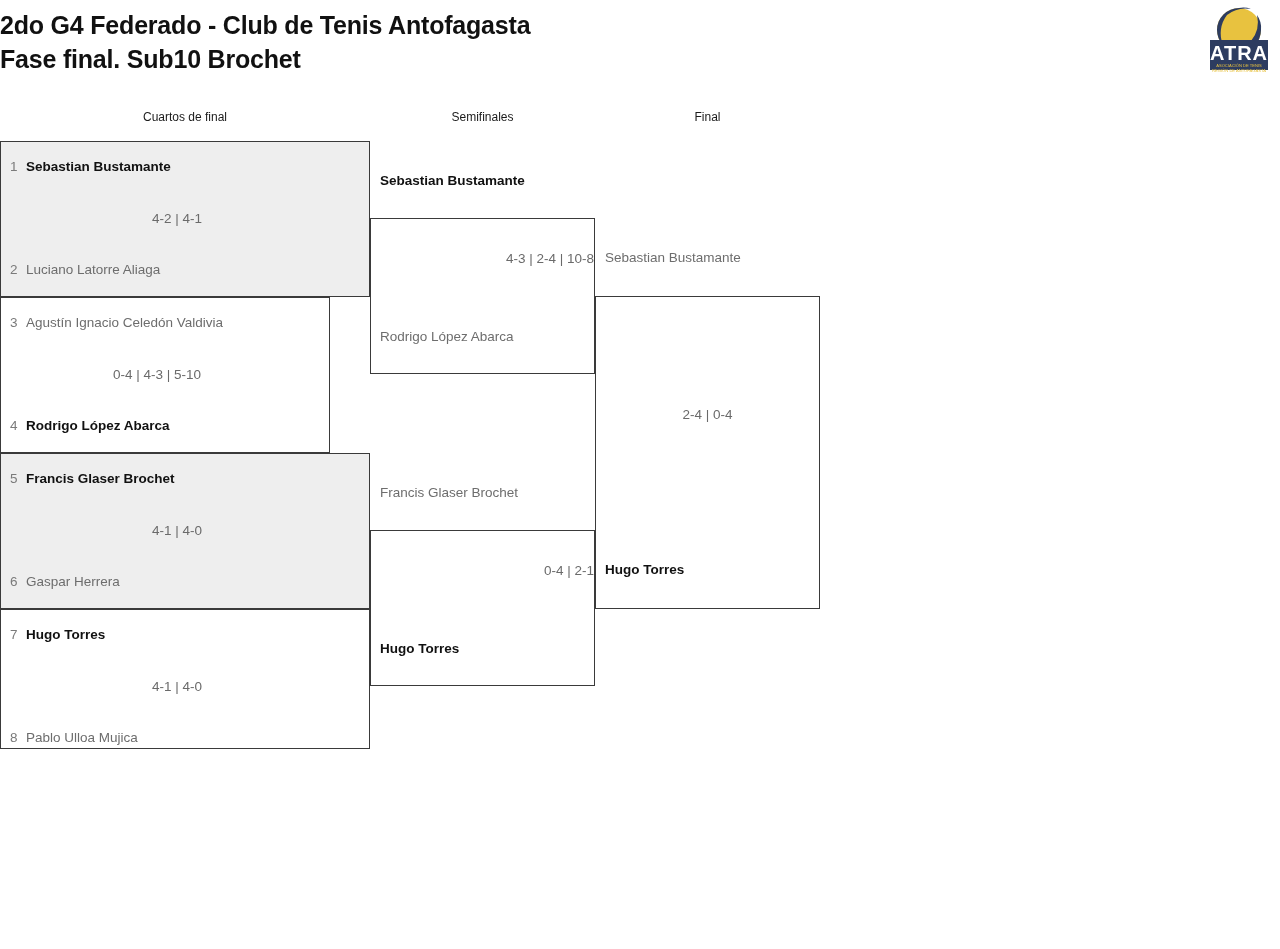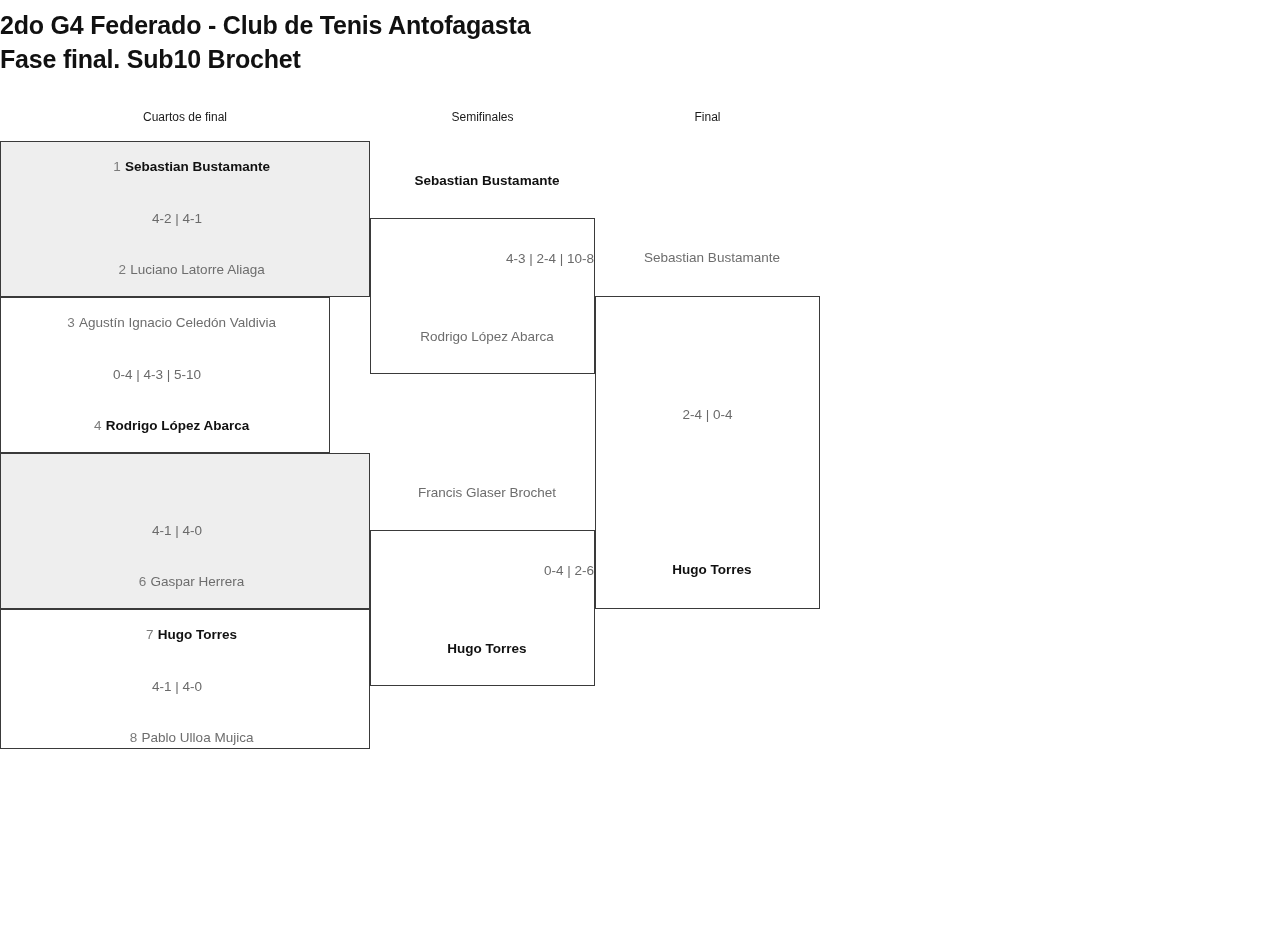--- a/index.html
+++ b/index.html
@@ -60,21 +60,20 @@
   .match.shaded { background: #eeeeee; }
 
   .player {
     position: absolute;
     left: 0; right: 0;
     font-size: 13.5px;
     line-height: 16px;
     white-space: nowrap;
     color: #6d6d6d;
     padding-left: 9px;
-    text-align: center;
   }
   .player.winner { color: #111111; font-weight: 700; }
 
   .seed {
     display: inline-block;
     width: 16px;
     color: #7a7a7a;
     font-weight: 400;
     font-size: 13.5px;
   }
@@ -105,20 +104,31 @@
 </head>
 <body>
 
 <div id="root">
 
   <div class="title-block">
     <div class="title-line">2do G4 Federado - Club de Tenis Antofagasta</div>
     <div class="title-line">Fase final. Sub10 Brochet</div>
   </div>
 
+  <div class="logo">
+    <svg width="78" height="78" viewBox="0 0 78 78">
+      <circle cx="39" cy="28" r="22" fill="#e8c23f"></circle>
+      <path d="M39 6 a22 22 0 0 0 -22 22 a22 22 0 0 0 6 15 a30 30 0 0 1 4 -30 a30 30 0 0 1 24 -6 a22 22 0 0 0 -12 -1 z" fill="#2d3c60"></path>
+      <path d="M57 13 a22 22 0 0 1 4 15 a22 22 0 0 1 -22 22 a22 22 0 0 1 -12 -3 a30 30 0 0 0 24 -8 a30 30 0 0 0 6 -26 z" fill="#2d3c60"></path>
+      <rect x="10" y="38" width="58" height="30" fill="#2d3c60"></rect>
+      <text x="39" y="58" font-family="'Liberation Sans', sans-serif" font-size="20" font-weight="700" fill="#ffffff" text-anchor="middle" letter-spacing="1">ATRA</text>
+      <text x="39" y="64.5" font-family="'Liberation Sans', sans-serif" font-size="4.1" fill="#e8c23f" text-anchor="middle">ASOCIACIÓN DE TENIS</text>
+      <text x="39" y="69.5" font-family="'Liberation Sans', sans-serif" font-size="4.1" fill="#e8c23f" text-anchor="middle">REGIÓN DE ANTOFAGASTA</text>
+    </svg>
+  </div>
 
   <div class="col-header h-qf">Cuartos de final</div>
   <div class="col-header h-sf">Semifinales</div>
   <div class="col-header h-fin">Final</div>
 
   <div class="match qf shaded" style="left:0px; top:141px; width:370px; height:156px;">
     <div class="player winner top">
       <span class="seed">1</span><span>Sebastian Bustamante</span>
     </div>
     <div class="score">4-2 | 4-1</div>
@@ -131,20 +141,23 @@
     <div class="player top">
       <span class="seed">3</span><span>Agustín Ignacio Celedón Valdivia</span>
     </div>
     <div class="score">0-4 | 4-3 | 5-10</div>
     <div class="player winner bottom">
       <span class="seed">4</span><span>Rodrigo López Abarca</span>
     </div>
   </div>
 
   <div class="match qf shaded" style="left:0px; top:453px; width:370px; height:156px;">
+    <div class="player winner top">
+      <span class="seed">5</span><span>Francis Glaser Brochet</span>
+    </div>
     <div class="score">4-1 | 4-0</div>
     <div class="player bottom">
       <span class="seed">6</span><span>Gaspar Herrera</span>
     </div>
   </div>
 
   <div class="match qf" style="left:0px; top:609px; width:370px; height:140px;">
     <div class="player winner top">
       <span class="seed">7</span><span>Hugo Torres</span>
     </div>
@@ -155,21 +168,21 @@
   </div>
 
   <div class="match sf" style="left:370px; top:218px; width:225px; height:156px;">
     <div class="player winner top">Sebastian Bustamante</div>
     <div class="score">4-3 | 2-4 | 10-8</div>
     <div class="player bottom">Rodrigo López Abarca</div>
   </div>
 
   <div class="match sf" style="left:370px; top:530px; width:225px; height:156px;">
     <div class="player top">Francis Glaser Brochet</div>
-    <div class="score">0-4 | 2-6</div>
+    <div class="score">0-4 | 2-1</div>
     <div class="player winner bottom">Hugo Torres</div>
   </div>
 
   <div class="match fin" style="left:595px; top:296px; width:225px; height:313px;">
     <div class="player top">Sebastian Bustamante</div>
     <div class="score">2-4 | 0-4</div>
     <div class="player winner bottom">Hugo Torres</div>
   </div>
 
 </div>

